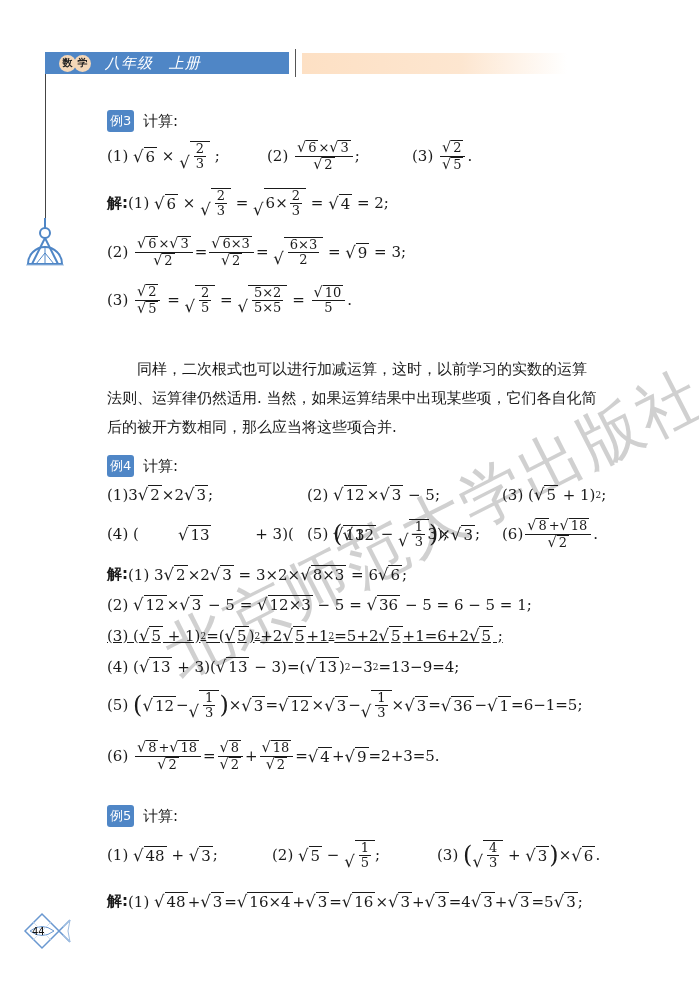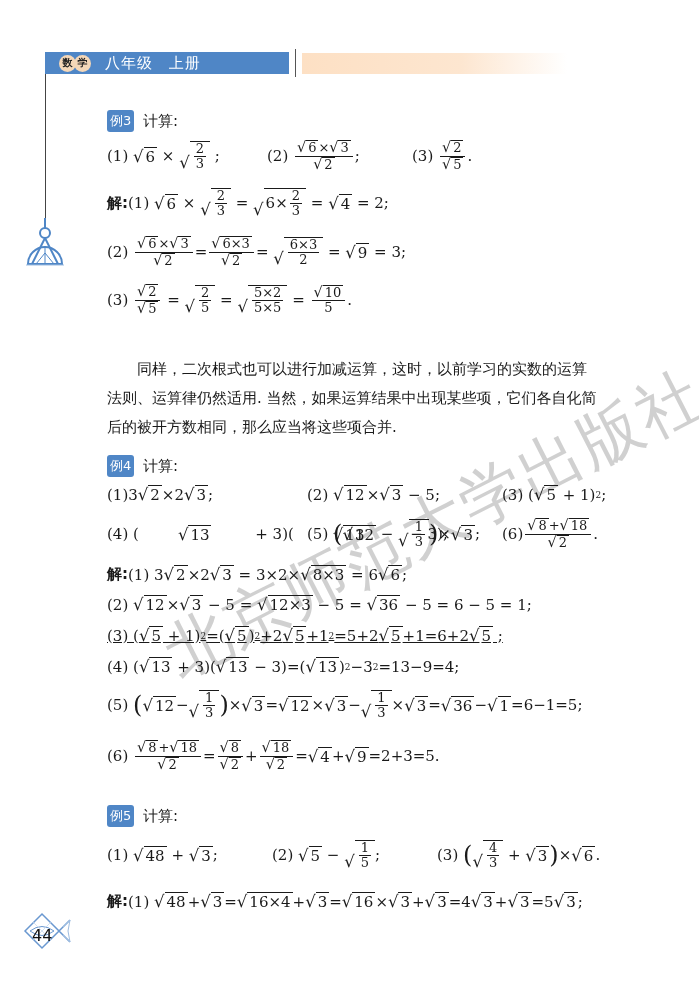--- a/index.html
+++ b/index.html
@@ -5,21 +5,21 @@
   html, body { margin:0; padding:0; background:#ffffff; }
   body { width:699px; height:986px; position:relative; overflow:hidden;
          font-family:"DejaVu Serif", "Liberation Serif", serif; color:#1a1a1a; }
   .header-bar { position:absolute; left:45px; top:52px; width:244px; height:22px;
                 background:#4f86c6; display:flex; align-items:center; }
   .header-logo { display:flex; margin-left:14px; }
   .logo-circle { width:17px; height:17px; border-radius:50%; background:#f4d7b8;
                  font-size:10px; font-weight:bold; color:#222; display:flex; align-items:center;
                  justify-content:center; margin-right:-2px; font-family:"DejaVu Sans",sans-serif; }
   .header-title { color:#ffffff; font-size:15px; margin-left:16px; letter-spacing:1px;
-                  font-family:"DejaVu Sans", sans-serif; word-spacing:10px; }
+                  font-family:"DejaVu Sans", sans-serif; word-spacing:10px;font-style:italic; }
   .header-divider { position:absolute; left:295px; top:49px; width:1px; height:28px; background:#555; }
   .header-gradient { position:absolute; left:302px; top:53px; width:265px; height:21px;
                      background:linear-gradient(to right, #fde0c4 0%, #fde6d0 60%, #ffffff 100%); }
   .left-rule { position:absolute; left:45px; top:74px; width:1px; height:152px; background:#444; }
   .compass { position:absolute; left:24px; top:218px; }
   .watermark { position:absolute; left:120px; top:380px; font-size:64px; color:rgba(150,150,150,0.45);
                transform:rotate(-27deg); transform-origin:left top; white-space:nowrap;
                font-family:"DejaVu Serif", serif; top:620px; left:150px; letter-spacing:2px; pointer-events:none; }
   .ex-badge { display:inline-block; background:#4f86c6; color:#fff; font-family:"DejaVu Sans", sans-serif;
               font-size:13px; padding:2px 3px; border-radius:3px; margin-right:4px; vertical-align:middle; }
@@ -30,21 +30,21 @@
           font-size:13px; margin:0 2px; line-height:1.1; }
   .frac .num { border-bottom:1px solid #1a1a1a; padding:0 2px; }
   .frac .den { padding:0 2px; }
   .rad { display:inline-flex; align-items:flex-end; }
   .rad .sym { font-size:1.1em; }
   .rad .body { border-top:1px solid #1a1a1a; padding:0 2px; }
   .para { position:absolute; left:107px; width:490px; font-size:15px; line-height:29px;
           font-family:"DejaVu Sans", sans-serif; text-indent:2em; }
   .bold { font-weight:bold; font-family:"DejaVu Sans", sans-serif; }
   .page-fish { position:absolute; left:22px; top:910px; }
-  .page-num { position:absolute; left:32px; top:926px; font-size:16px; font-family:"DejaVu Sans",sans-serif; color:#111; }
+  .page-num { position:absolute; left:32px; top:926px; font-size:10px; font-family:"DejaVu Sans",sans-serif; color:#111; }
 </style>
 </head>
 <body>
 
 <div class="header-bar">
   <div class="header-logo">
     <span class="logo-circle">数</span>
     <span class="logo-circle">学</span>
   </div>
   <span class="header-title">八年级 上册</span>

